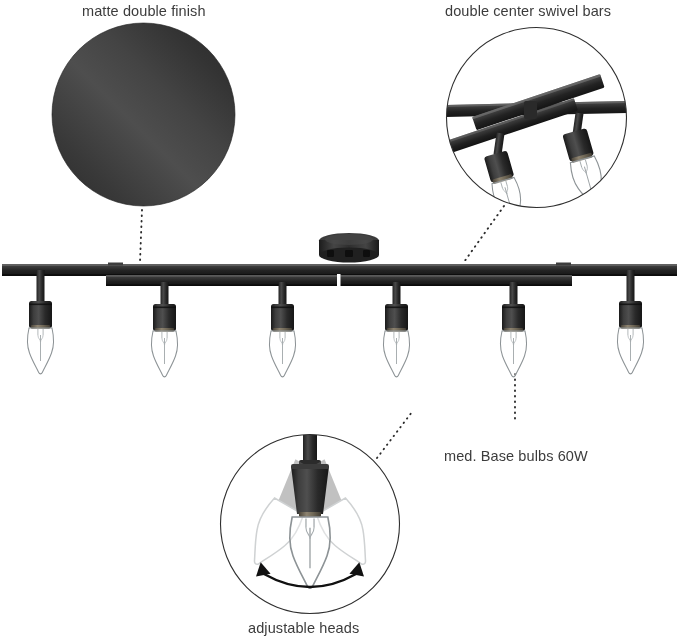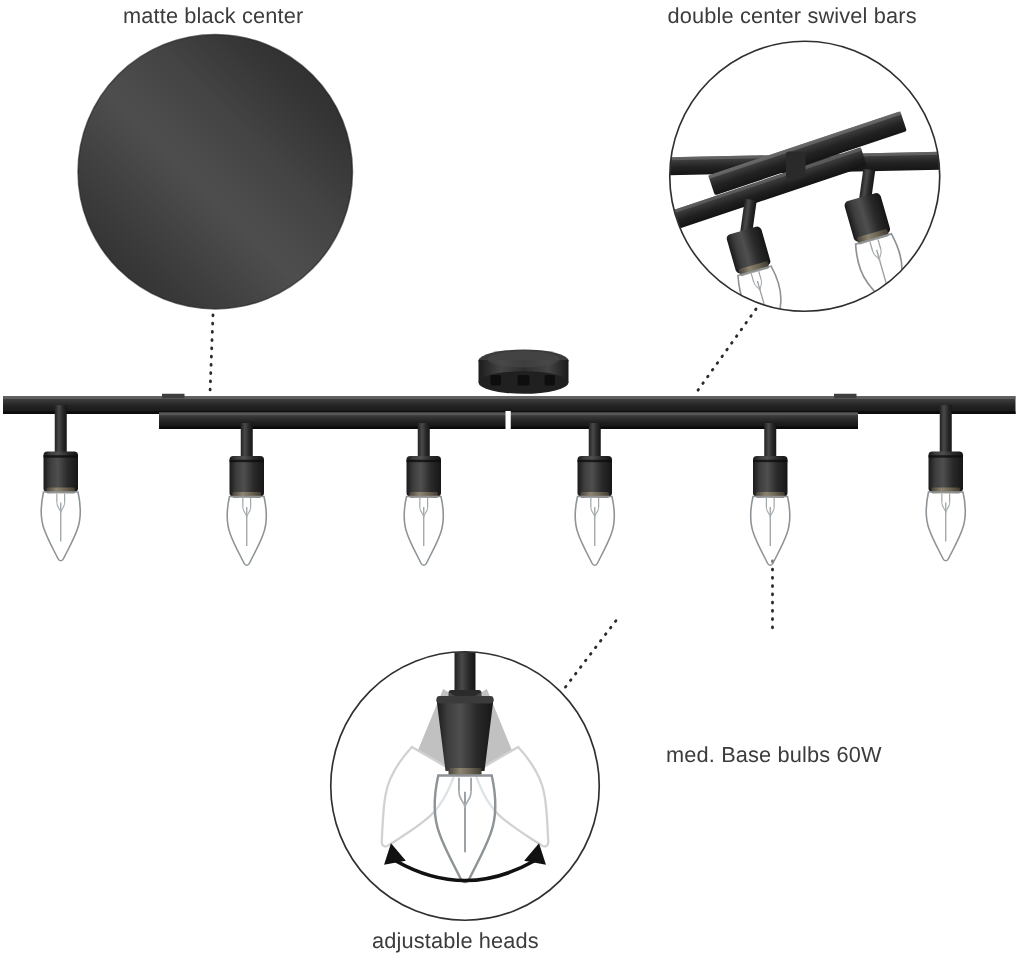--- a/index.html
+++ b/index.html
@@ -304,22 +304,22 @@
         <g fill="none" stroke="#111111" stroke-width="2.4" stroke-linecap="round">
           <path d="M 264,574 Q 310,600 356,574"></path>
         </g>
         <polygon points="258,563 258,578 271,571" fill="#111111" transform="rotate(18 262 571)"></polygon>
         <polygon points="362,563 362,578 349,571" fill="#111111" transform="rotate(-18 358 571)"></polygon>
       </g>
       <circle cx="310" cy="524" r="89.5" fill="none" stroke="#2f2f2f" stroke-width="1.1"></circle>
     </g>
   </svg>
 
-  <div class="label" style="left:82px; top:2px;">matte black center</div>
+  <div class="label" style="left:82px; top:2px;">matte double finish</div>
 
   <div class="label" style="left:248px; top:619px;">adjustable heads</div>
 
   <div class="label" style="left:445px; top:2px;">double center swivel bars</div>
 
 
-  <div class="label" style="left:444px; top:447px;margin-top:48px;">med. Base bulbs 60W</div>
+  <div class="label" style="left:444px; top:447px;">med. Base bulbs 60W</div>
 
 </div>
 
 </body></html>

